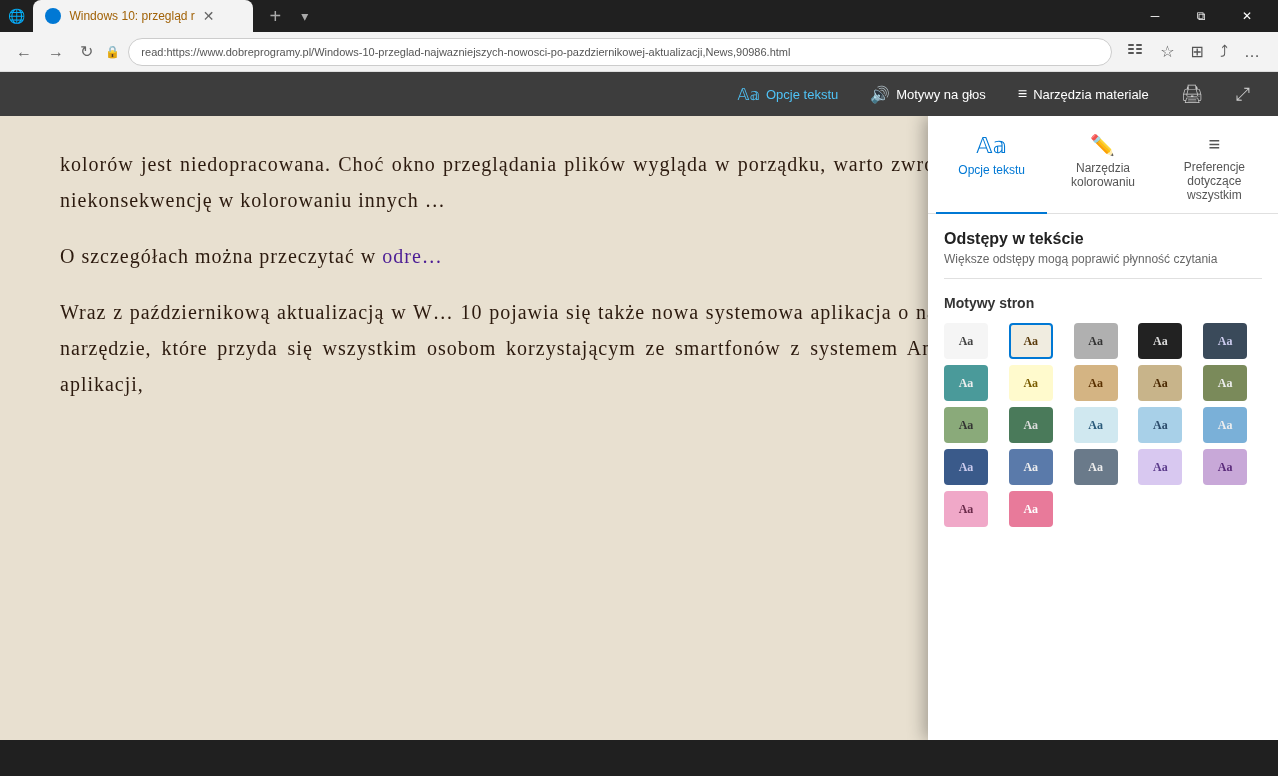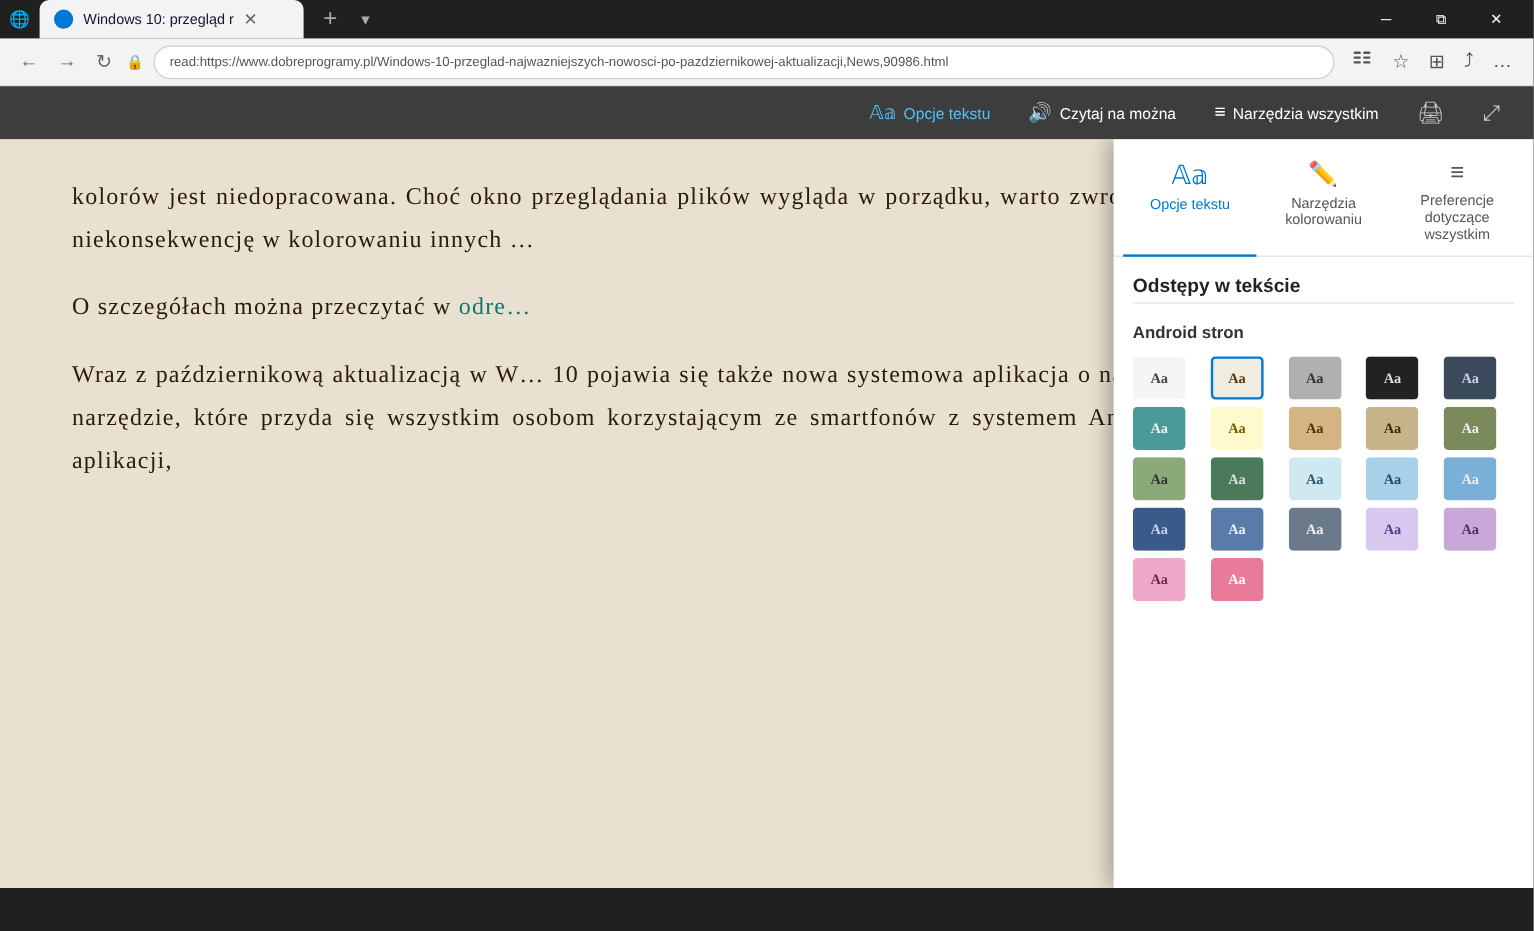--- a/index.html
+++ b/index.html
@@ -53,21 +53,21 @@
     .content-area {
       display: flex; height: calc(776px - 32px - 36px - 40px - 44px);
       background: #e8e0d0; overflow: hidden; position: relative;
     }
     .article-content {
       flex: 1; padding: 30px 60px; overflow-y: auto; font-family: Georgia, serif;
       background: #e8e0d0; color: #2c1a0e; line-height: 1.8;
     }
     .article-text { font-size: 20px; letter-spacing: 0.05em; text-align: justify; font-weight: 500; }
     .article-text p { margin-bottom: 20px; }
-    .article-link { color: #0f766e; text-decoration: none; }
+    .article-link { color: #4c1d95; text-decoration: none; }
     .article-heading { font-size: 22px; font-weight: bold; margin: 20px 0 16px; }
     .italic { font-style: italic; }
 
     
     .popup-panel {
       position: absolute; right: 0; top: 0; width: 350px; height: 100%;
       background: #fff; box-shadow: -4px 0 16px rgba(0,0,0,0.3);
       display: flex; flex-direction: column; z-index: 10;
     }
     .panel-tabs {
@@ -136,21 +136,21 @@
     .swatch-rose { background: #e87a9a; color: #fff; }
   </style>
 </head>
 <body>
 
 <div class="title-bar">
   <div class="title-bar-left">
     <span style="font-size:14px;">🌐</span>
     <div class="tab">
       <span class="tab-favicon"></span>
-      <span style="font-size:12px; color:#0f172a;">Windows 10: przegląd r</span>
+      <span style="font-size:12px; color:#a16207;">Windows 10: przegląd r</span>
       <span class="tab-close">✕</span>
     </div>
     <button class="tab-new">+</button>
     <span class="tab-arrow">▾</span>
   </div>
   <div class="window-controls">
     <button class="win-btn">─</button>
     <button class="win-btn">⧉</button>
     <button class="win-btn close">✕</button>
   </div>
@@ -180,25 +180,25 @@
   </div>
 </div>
 
 <div class="reader-toolbar">
   <button class="reader-btn active">
     <span class="reader-btn-icon">𝔸𝕒</span>
     <span>Opcje tekstu</span>
   </button>
   <button class="reader-btn">
     <span class="reader-btn-icon">🔊</span>
-    <span>Czytaj na można</span>
+    <span>Motywy na głos</span>
   </button>
   <button class="reader-btn">
     <span class="reader-btn-icon">≡</span>
-    <span>Narzędzia wszystkim</span>
+    <span>Narzędzia materiale</span>
   </button>
   <button class="reader-btn reader-btn-print">🖨</button>
   <button class="reader-btn reader-btn-expand">⤢</button>
 </div>
 
 <div class="content-area">
   <div class="article-content">
     <div class="article-text">
       <p>
         kolorów jest niedopracowana. Choć okno
@@ -233,26 +233,27 @@
       <button class="panel-tab">
         <span class="panel-tab-icon">≡</span>
         <span>Preferencje dotyczące wszystkim</span>
       </button>
     </div>
 
     <div class="panel-content">
 
       <div>
         <div class="section-title">Odstępy w tekście</div>
+        <div class="section-desc">Większe odstępy mogą poprawić płynność czytania</div>
       </div>
 
       <div class="divider"></div>
 
       <div>
-        <div class="motyw-title">Android stron</div>
+        <div class="motyw-title">Motywy stron</div>
         <div class="color-grid" id="color-grid">
         <div class="color-swatch swatch-white">Aa</div>
             <div class="color-swatch swatch-beige selected">Aa</div>
             <div class="color-swatch swatch-gray">Aa</div>
             <div class="color-swatch swatch-dark">Aa</div>
             <div class="color-swatch swatch-steel">Aa</div>
             <div class="color-swatch swatch-teal">Aa</div>
             <div class="color-swatch swatch-yellow">Aa</div>
             <div class="color-swatch swatch-tan">Aa</div>
             <div class="color-swatch swatch-khaki">Aa</div>

